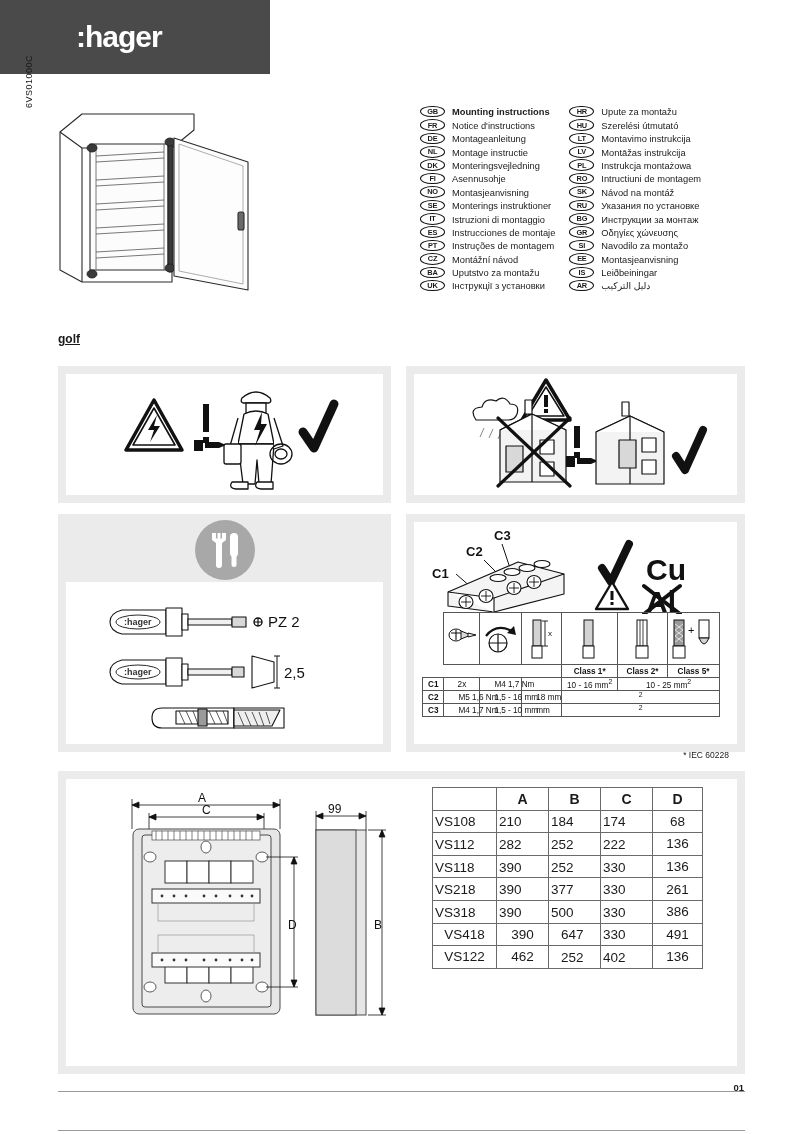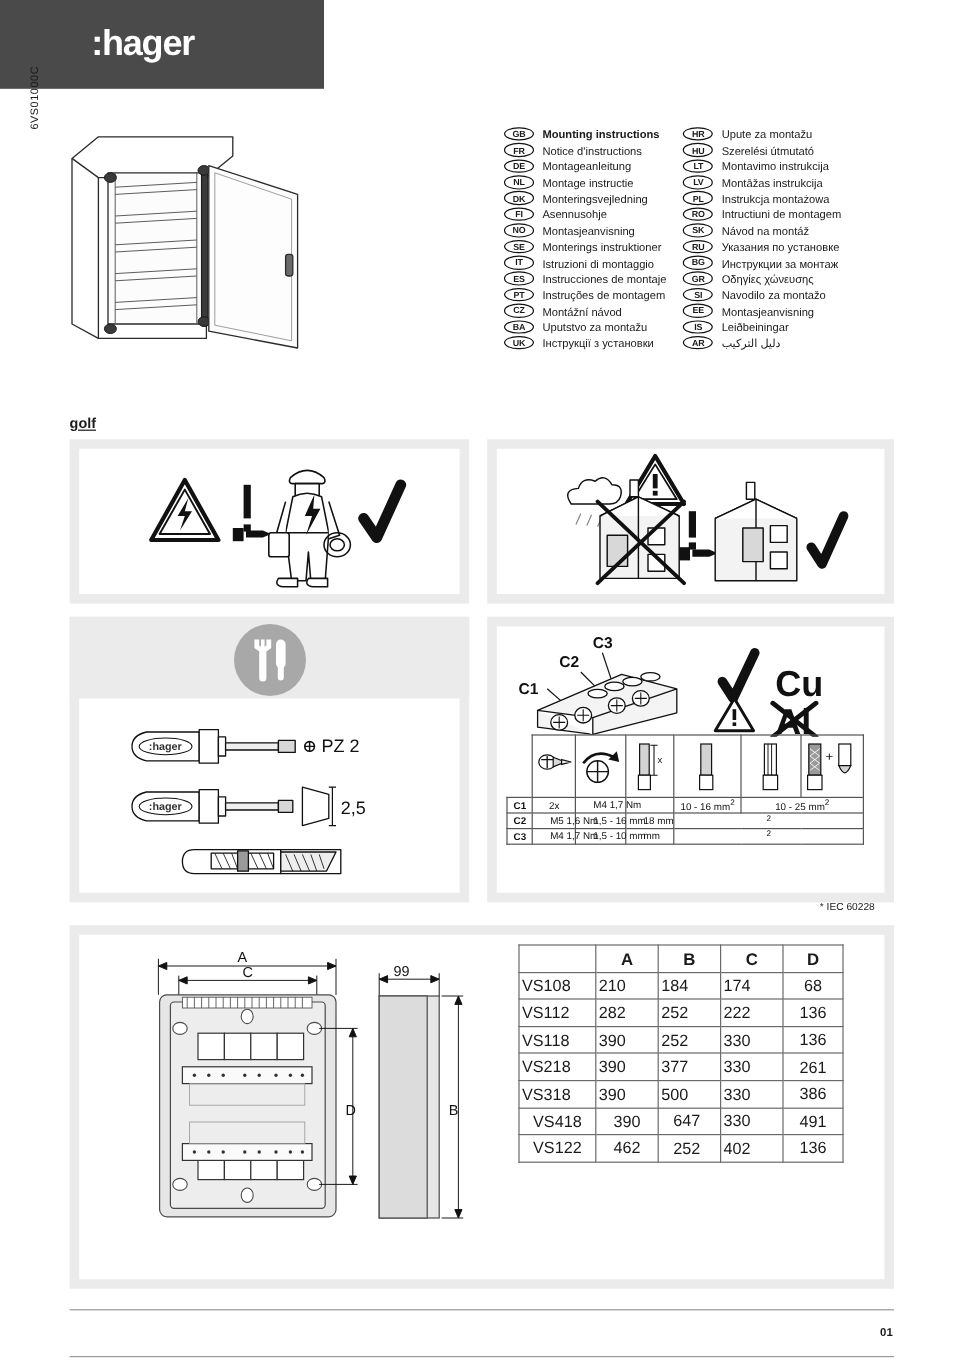--- a/index.html
+++ b/index.html
@@ -44,21 +44,21 @@
     width:25px; height:11.5px; border:1px solid #111; border-radius:50%;
     font-size:7.4px; font-weight:bold; display:flex; align-items:center;
     justify-content:center; flex:0 0 auto; letter-spacing:-.2px;
   }
   .lang-name{ font-size:9.3px; margin-left:7px; white-space:nowrap; }
   .lang-name.bold{ font-weight:bold; }
   .lang-name.ar{ direction:rtl; }
 
   
   .range-title{
-    position:absolute; left:58px; top:346px;
+    position:absolute; left:58px; top:332px;
     font-size:12px; font-weight:bold;text-decoration:underline;
   }
 
   
   .panel{
     position:absolute; background:#ebebeb;
     padding:8px; 
   }
   .panel-inner{ width:100%; height:100%; background:#ffffff; position:relative; }
 
@@ -102,21 +102,21 @@
   table.dim th{ font-weight:bold; font-size:14px; }
   table.dim .name{ width:64px; }
   table.dim .cA, table.dim .cB, table.dim .cC{ width:52px; }
   table.dim .cD{ width:50px; }
   .cell-ovf{ position:relative; }
   .cell-ovf span{ position:absolute; left:2px; top:50%; transform:translateY(-50%); white-space:nowrap; }
 
   
   .footer-rule{ position:absolute; left:58px; top:1091px; width:687px; height:1px; background:#9a9a9a; }
   .footer-rule2{ position:absolute; left:58px; top:1130px; width:687px; height:1px; background:#9a9a9a; }
-  .page-num{ position:absolute; right:58px; top:1105px; font-size:9.5px; font-weight:bold; }
+  .page-num{ position:absolute; right:58px; top:1082px; font-size:9.5px; font-weight:bold; }
 
   svg{ display:block; }
 </style>
 </head>
 <body>
 
 <div class="header-band">
   <div class="logo">:hager</div>
 </div>
 
@@ -530,20 +530,29 @@
               <g stroke="#fff" stroke-width="0.7">
                     <path d="M7 8 l8 6 M7 14 l8 6 M7 20 l8 6 M15 8 l-8 6 M15 14 l-8 6 M15 20 l-8 6"></path>
                   </g>
               <rect x="5" y="30" width="12" height="12" fill="#fff" stroke="#111" stroke-width="1"></rect>
               <text x="20" y="18" font-family="'Liberation Sans',sans-serif" font-size="11" fill="#111">+</text>
               <rect x="31" y="4" width="10" height="18" fill="#fff" stroke="#111" stroke-width="1"></rect>
               <path d="M31 22 q5 12 10 0 z" fill="#d3d3d3" stroke="#111" stroke-width="1"></path>
             </svg>
           </td>
         </tr>
+        <tr class="classhdr">
+          <td style="border:none"></td>
+              <td style="border:none"></td>
+              <td style="border:none"></td>
+              <td style="border:none"></td>
+          <td>Class 1*</td>
+          <td>Class 2*</td>
+          <td>Class 5*</td>
+        </tr>
         <tr class="datarow">
           <td class="lbl">C1</td>
           <td>2x</td>
           <td class="ovf">
                 <span>M4 1,7 Nm</span>
               </td>
           <td></td>
           <td><span>10 - 16 mm</span><sup>2</sup></td>
           <td colspan="2"><span>10 - 25 mm</span><sup>2</sup></td>
         </tr>

